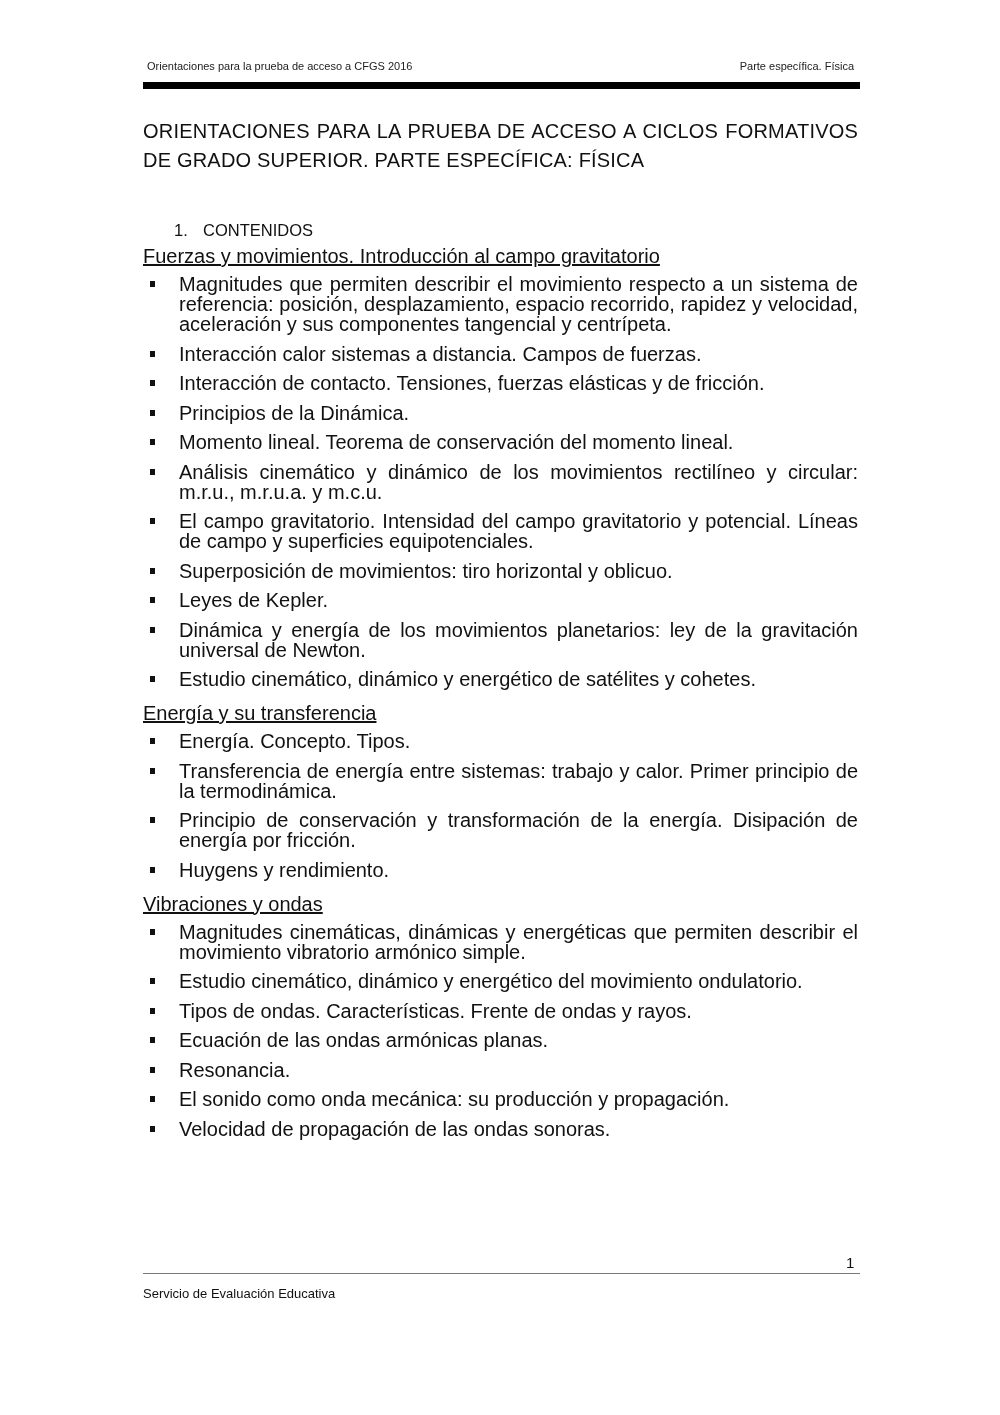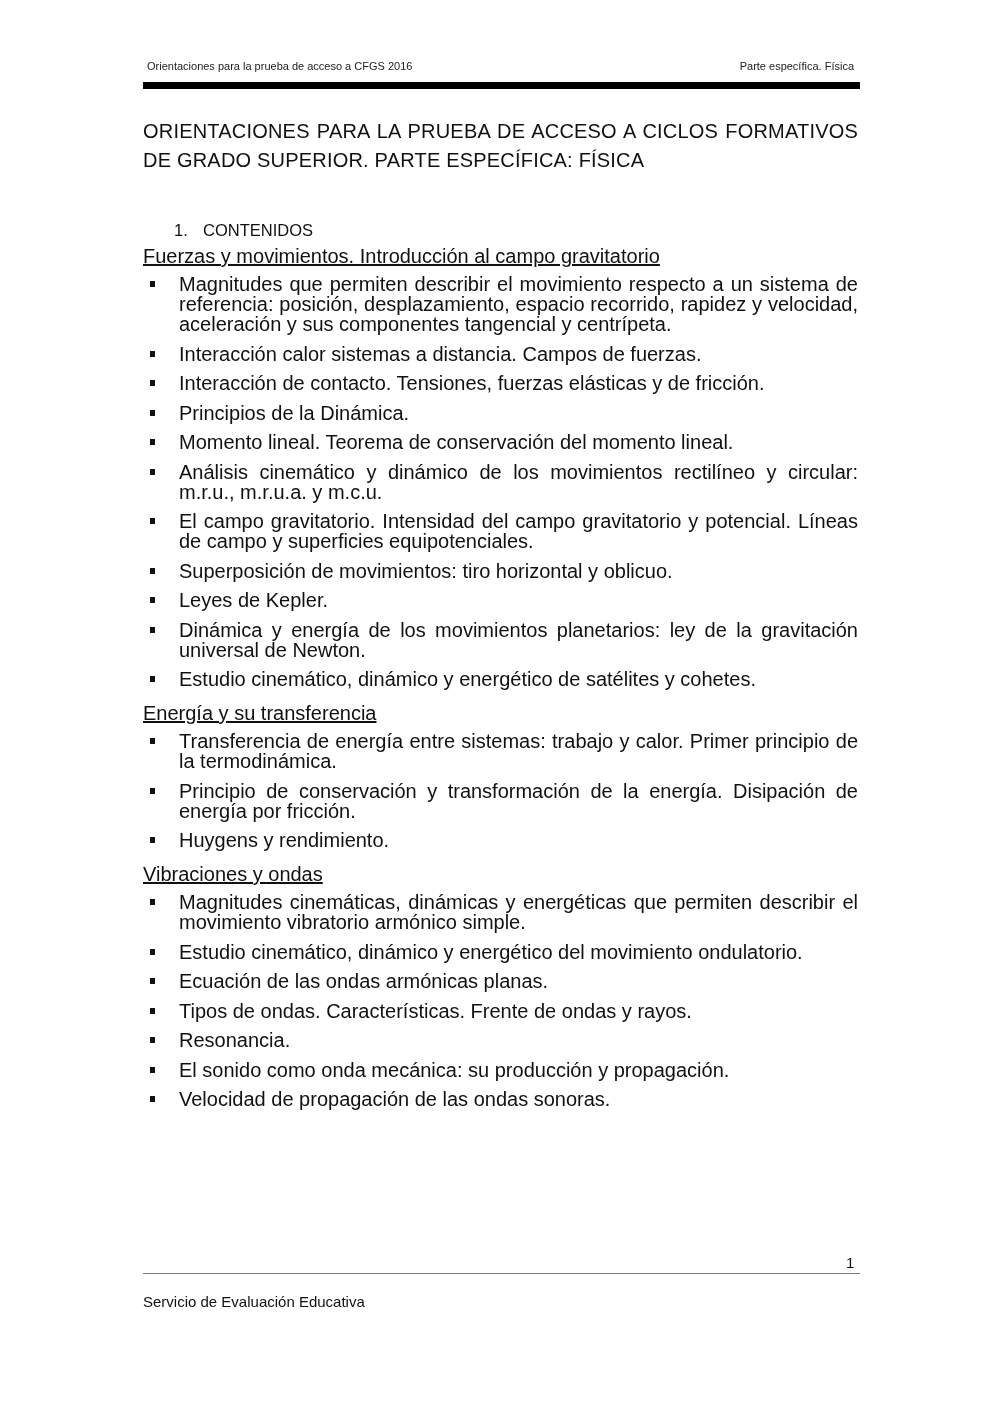--- a/index.html
+++ b/index.html
@@ -34,21 +34,21 @@
     position: relative; padding-left: 36px; font-size: 20px; line-height: 20px;
     margin-bottom: 9.5px; text-align: justify;
   }
   ul.items li .bullet {
     position: absolute; left: 7px; top: 7px; width: 5px; height: 6px; background: #111;
   }
 
   .page-number { position: absolute; left: 846px; top: 1254px; font-size: 15px; }
   .page-footer {
     position: absolute; left: 143px; top: 1273px; width: 717px;
-    border-top: 1px solid #5b7fa6; font-size: 15px; padding-top: 19px;
+    border-top: 1px solid #5b7fa6; font-size: 13px; padding-top: 12px;
   }
 </style>
 </head>
 <body>
 
 <div class="page-header">
   <span class="left">Orientaciones para la prueba de acceso a CFGS 2016</span>
   <span class="right">Parte específica. Física</span>
 </div>
 
@@ -72,34 +72,35 @@
       <li><span class="bullet"></span><span>Superposición de movimientos: tiro horizontal y oblicuo.</span></li>
       <li><span class="bullet"></span><span>Leyes de Kepler.</span></li>
       <li><span class="bullet"></span><span>Dinámica y energía de los movimientos planetarios: ley de la gravitación universal de Newton.</span></li>
       <li><span class="bullet"></span><span>Estudio cinemático, dinámico y energético de satélites y cohetes.</span></li>
     </ul>
   </div>
 
   <div>
     <div class="subhead">Energía y su transferencia</div>
     <ul class="items">
+      <li><span class="bullet"></span><span>Energía. Concepto. Tipos.</span></li>
       <li><span class="bullet"></span><span>Transferencia de energía entre sistemas: trabajo y calor. Primer principio de la termodinámica.</span></li>
       <li><span class="bullet"></span></li>
       <li><span class="bullet"></span><span>Principio de conservación y transformación de la energía. Disipación de energía por fricción.</span></li>
       <li><span class="bullet"></span><span>Huygens y rendimiento.</span></li>
     </ul>
   </div>
 
   <div>
     <div class="subhead">Vibraciones y ondas</div>
     <ul class="items">
       <li><span class="bullet"></span><span>Magnitudes cinemáticas, dinámicas y energéticas que permiten describir el movimiento vibratorio armónico simple.</span></li>
       <li><span class="bullet"></span><span>Estudio cinemático, dinámico y energético del movimiento ondulatorio.</span></li>
+      <li><span class="bullet"></span><span>Tipos de ondas. Características. Frente de ondas y rayos.</span></li>
       <li><span class="bullet"></span><span>Ecuación de las ondas armónicas planas.</span></li>
-      <li><span class="bullet"></span><span>Tipos de ondas. Características. Frente de ondas y rayos.</span></li>
       <li><span class="bullet"></span></li>
       <li><span class="bullet"></span><span>Resonancia.</span></li>
       <li><span class="bullet"></span><span>El sonido como onda mecánica: su producción y propagación.</span></li>
       <li><span class="bullet"></span><span>Velocidad de propagación de las ondas sonoras.</span></li>
     </ul>
   </div>
 </div>
 
 <div class="page-number">1</div>
 <div class="page-footer">Servicio de Evaluación Educativa</div>

